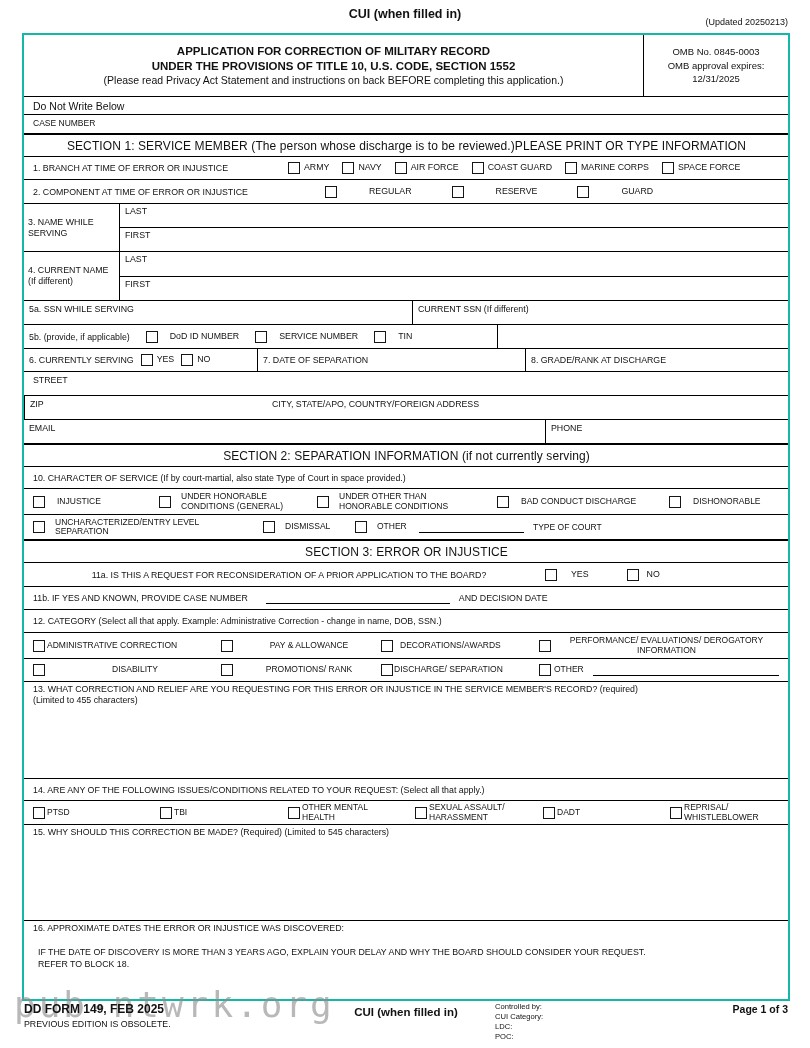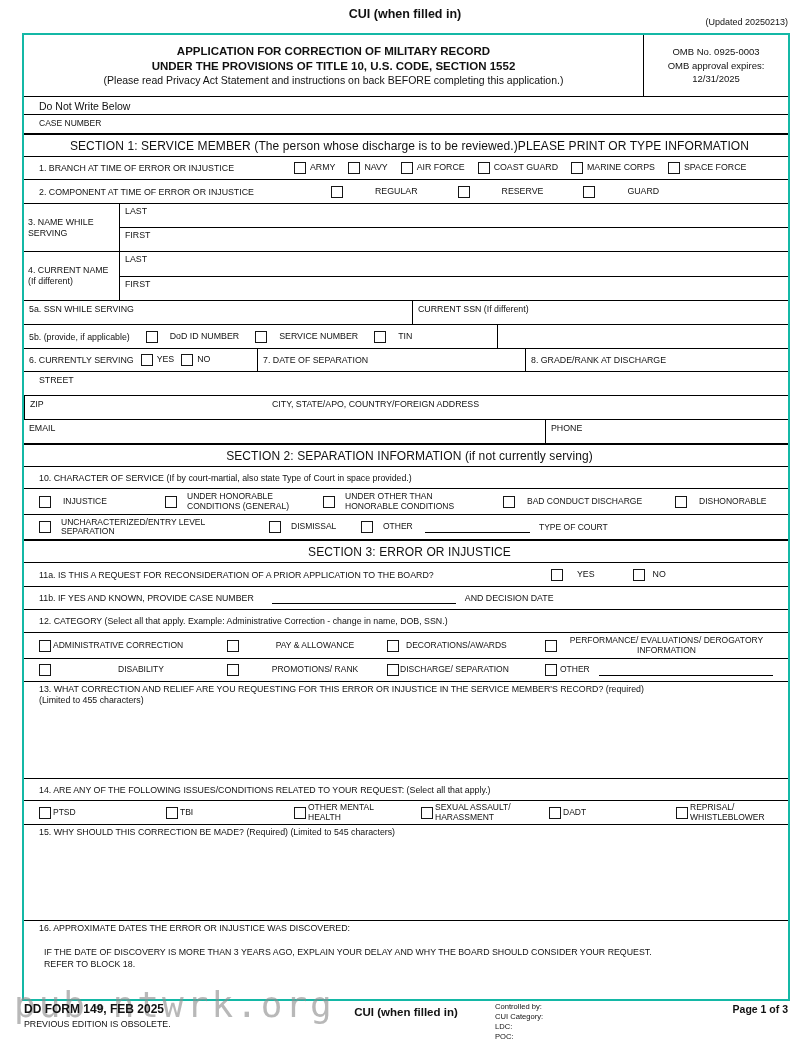--- a/index.html
+++ b/index.html
@@ -13,21 +13,21 @@
 
   
   .cui-top { position:absolute; top:7px; left:0; right:0; text-align:center;
     font-weight:bold; font-size:12.5px; }
   .updated { position:absolute; top:17px; right:22px; font-size:9px; }
 
   
   .form-box { position:absolute; left:22px; top:33px; width:768px; height:968px;
     border:2px solid #14b8a6; background:#fff; display:flex; flex-direction:column; }
 
-  .row { display:flex; align-items:center; padding:0 15px; font-size:8.8px;
+  .row { display:flex; align-items:center; padding:0 9px; font-size:8.8px;
     border-bottom:1px solid #000; flex:none; position:relative; }
   .col { display:flex; flex-direction:column; align-items:flex-start;
     justify-content:flex-start; padding-top:2px; }
   .thick-top { border-top:1px solid #000; }
 
   
   .title-row { height:62px; padding:0; align-items:stretch; }
   .title-main { width:619px; display:flex; flex-direction:column; justify-content:center;
     align-items:center; text-align:center; padding:2px 8px; }
   .title-line { font-weight:bold; font-size:11.5px; line-height:1.32; }
@@ -85,21 +85,21 @@
 
   <div class="form-box">
 
     <div class="row title-row">
       <div class="title-main">
         <div class="title-line">APPLICATION FOR CORRECTION OF MILITARY RECORD</div>
         <div class="title-line">UNDER THE PROVISIONS OF TITLE 10, U.S. CODE, SECTION 1552</div>
         <div class="title-sub">(Please read Privacy Act Statement and instructions on back BEFORE completing this application.)</div>
       </div>
       <div class="omb-cell">
-        <div>OMB No. 0925-0003</div>
+        <div>OMB No. 0845-0003</div>
         <div>OMB approval expires:</div>
         <div>12/31/2025</div>
       </div>
     </div>
 
     <div class="row dnw-row">
       <span>Do Not Write Below</span>
     </div>
 
     <div class="row case-row">
@@ -293,21 +293,21 @@
         </span>
       <span class="underline" style="width:105px; margin-right:9px;"></span>
       <span>TYPE OF COURT</span>
     </div>
 
     <div class="row section-row thick-top">
       <span>SECTION 3: ERROR OR INJUSTICE</span>
     </div>
 
     <div class="row" style="height:24px;">
-      <span style="width:512px; flex:none;">11a. IS THIS A REQUEST FOR RECONSIDERATION OF A PRIOR APPLICATION TO THE BOARD?</span>
+      <span style="width:512px; flex:none;text-align:center;">11a. IS THIS A REQUEST FOR RECONSIDERATION OF A PRIOR APPLICATION TO THE BOARD?</span>
       <span class="opt" style="margin-right:38px; gap:14px;">
           <span class="cb"></span>
           <span class="lbl">YES</span>
         </span>
       <span class="opt" style="gap:8px;">
           <span class="cb"></span>
           <span class="lbl">NO</span>
         </span>
     </div>
 

